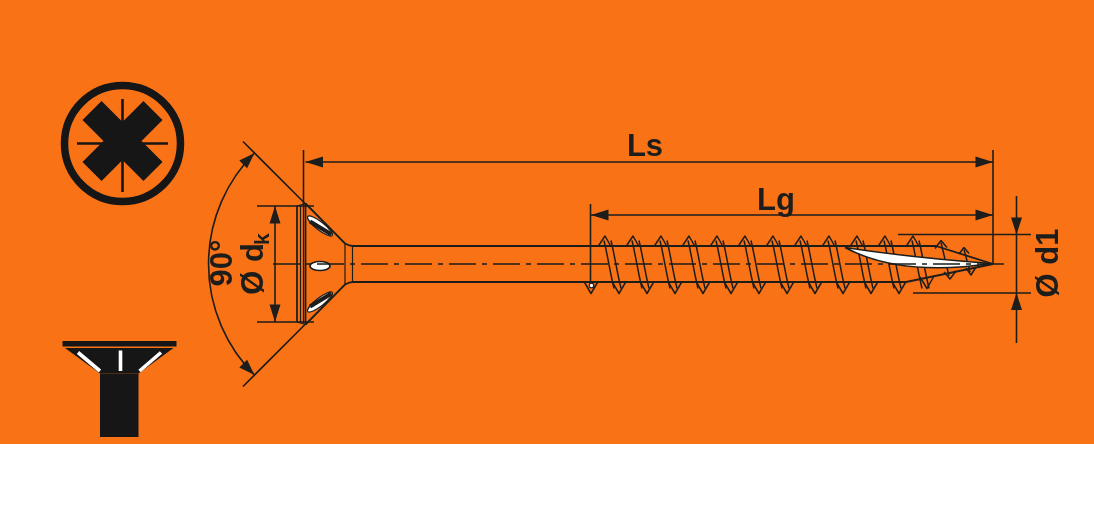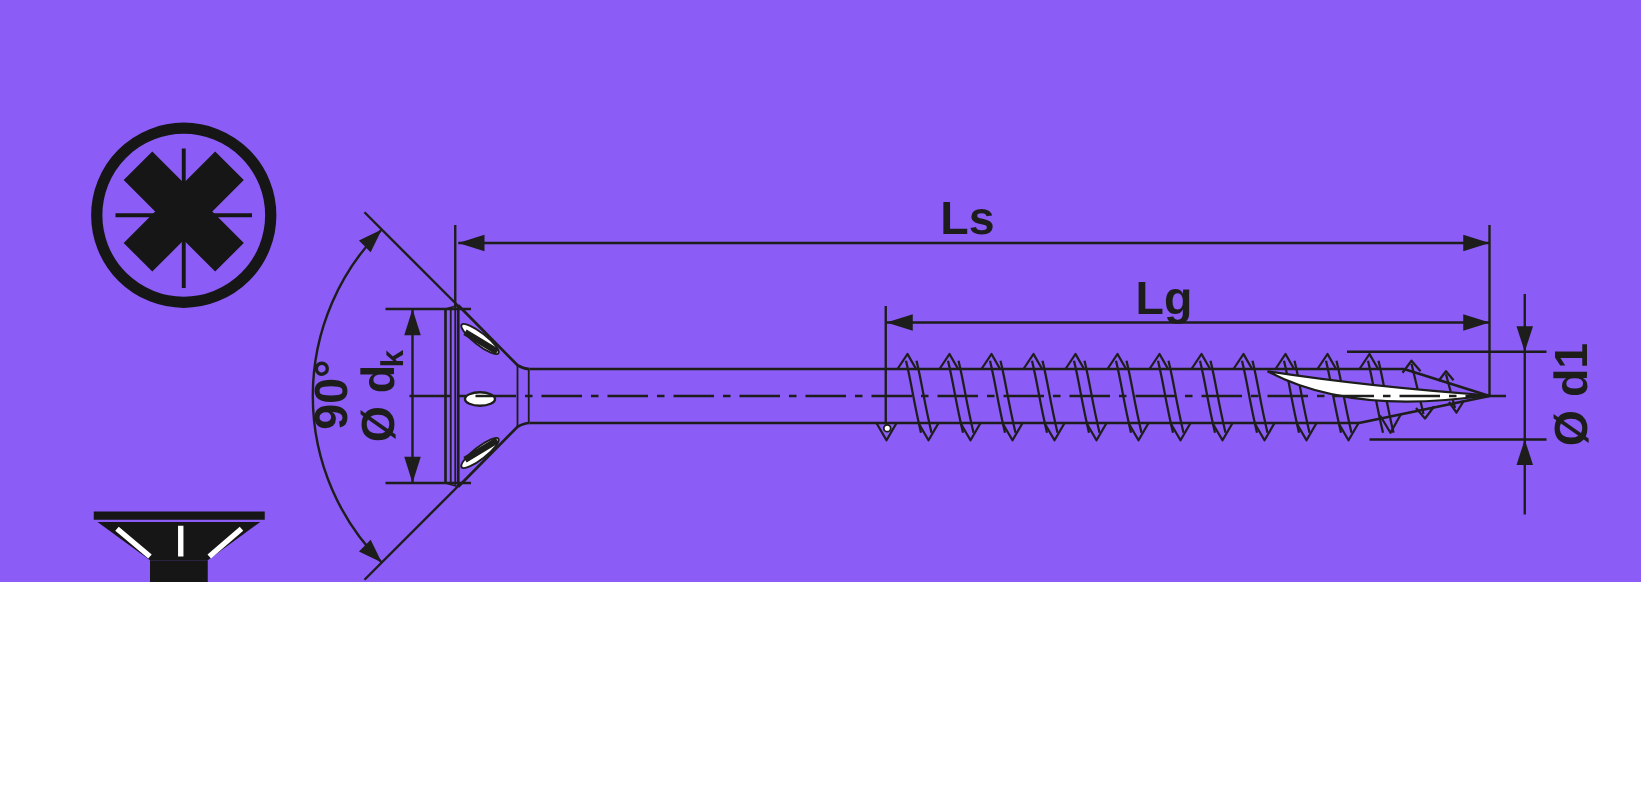--- a/index.html
+++ b/index.html
@@ -1,16 +1,16 @@
 <!DOCTYPE html>
 <html><head>
 <meta charset="utf-8">
 <style>
   html,body{margin:0;padding:0;background:#ffffff;}
-  #stage{position:relative;width:1094px;height:388px;background:#8b5cf6;overflow:hidden;
+  #stage{position:relative;width:1094px;height:444px;background:#f97316;overflow:hidden;
          font-family:"Liberation Sans", sans-serif;}
   svg{display:block;color:#1d1d1b;}
   .ln{stroke:#1d1d1b;fill:none;stroke-width:1.8;}
   .thin{stroke-width:1.2;}
   .dim{stroke:#1d1d1b;fill:none;stroke-width:1.6;}
   .arrow{fill:#1d1d1b;stroke:none;}
   .whitefill{fill:#ffffff;stroke:#1d1d1b;}
   .lbl{fill:#1d1d1b;font-family:"Liberation Sans", sans-serif;font-weight:700;font-size:31px;}
   .lbl-sub{fill:#1d1d1b;font-family:"Liberation Sans", sans-serif;font-weight:700;font-size:21px;}
   .icon-fill{fill:#161616;stroke:none;}

